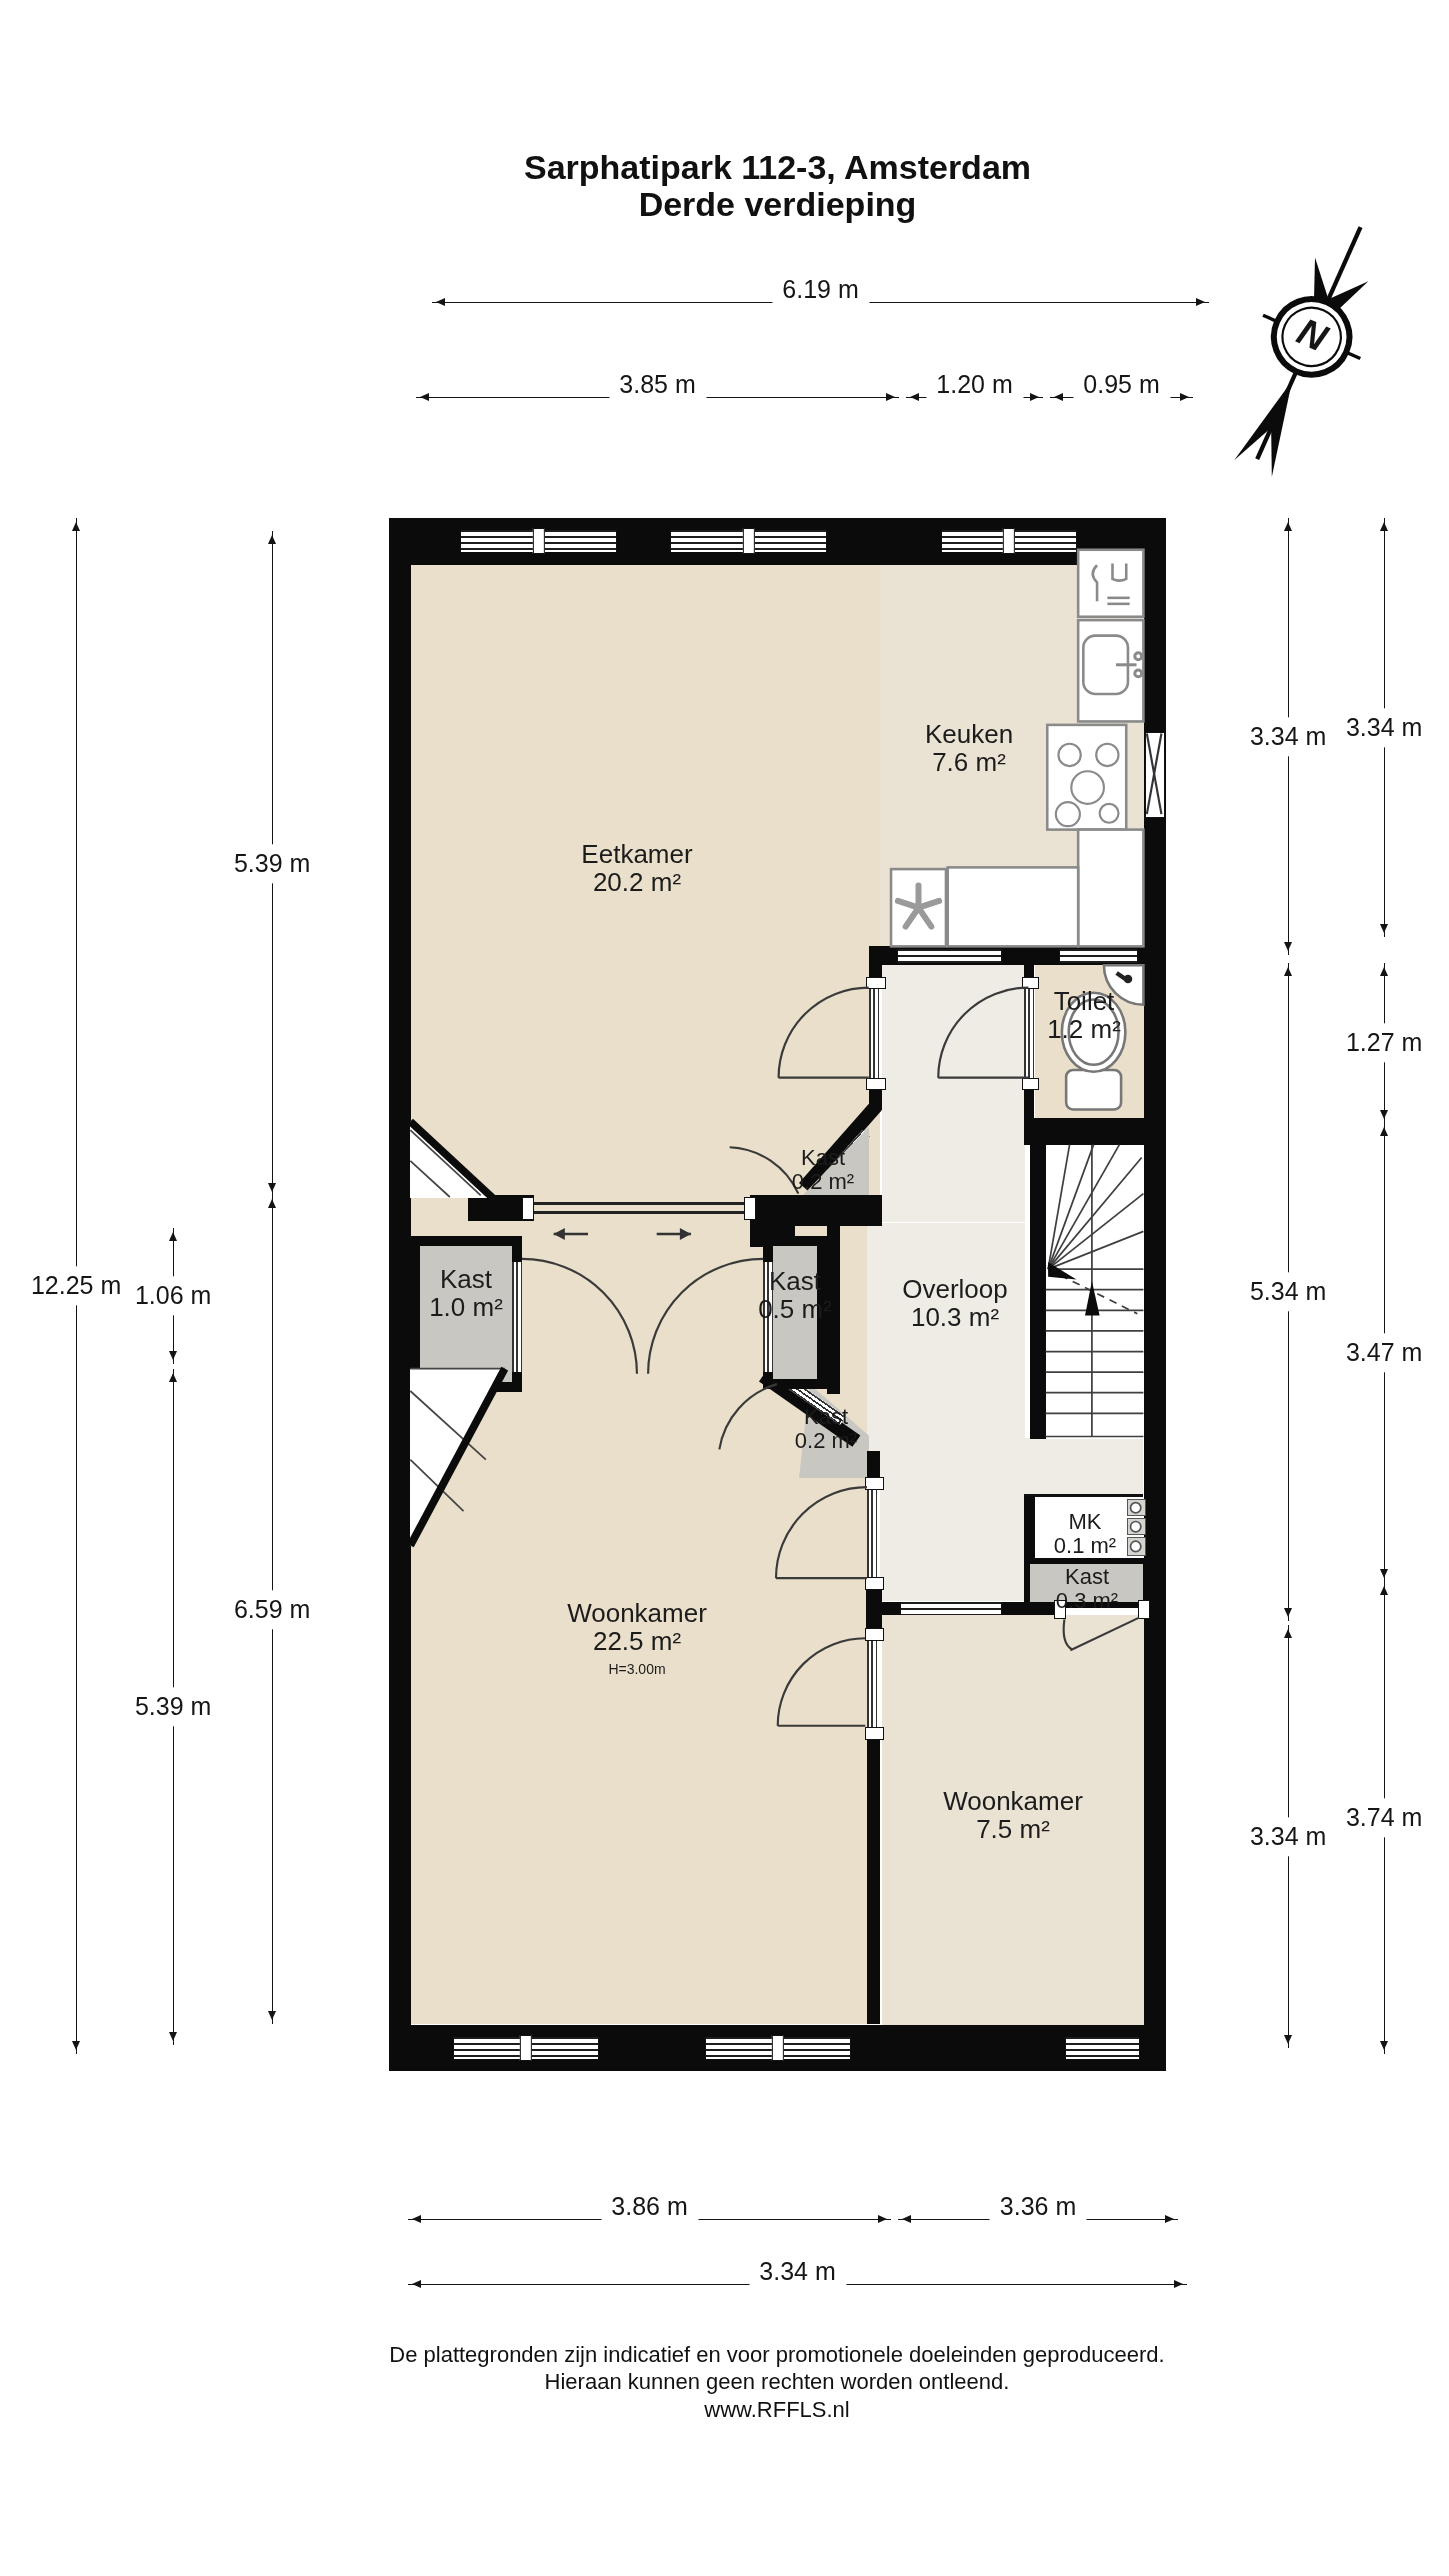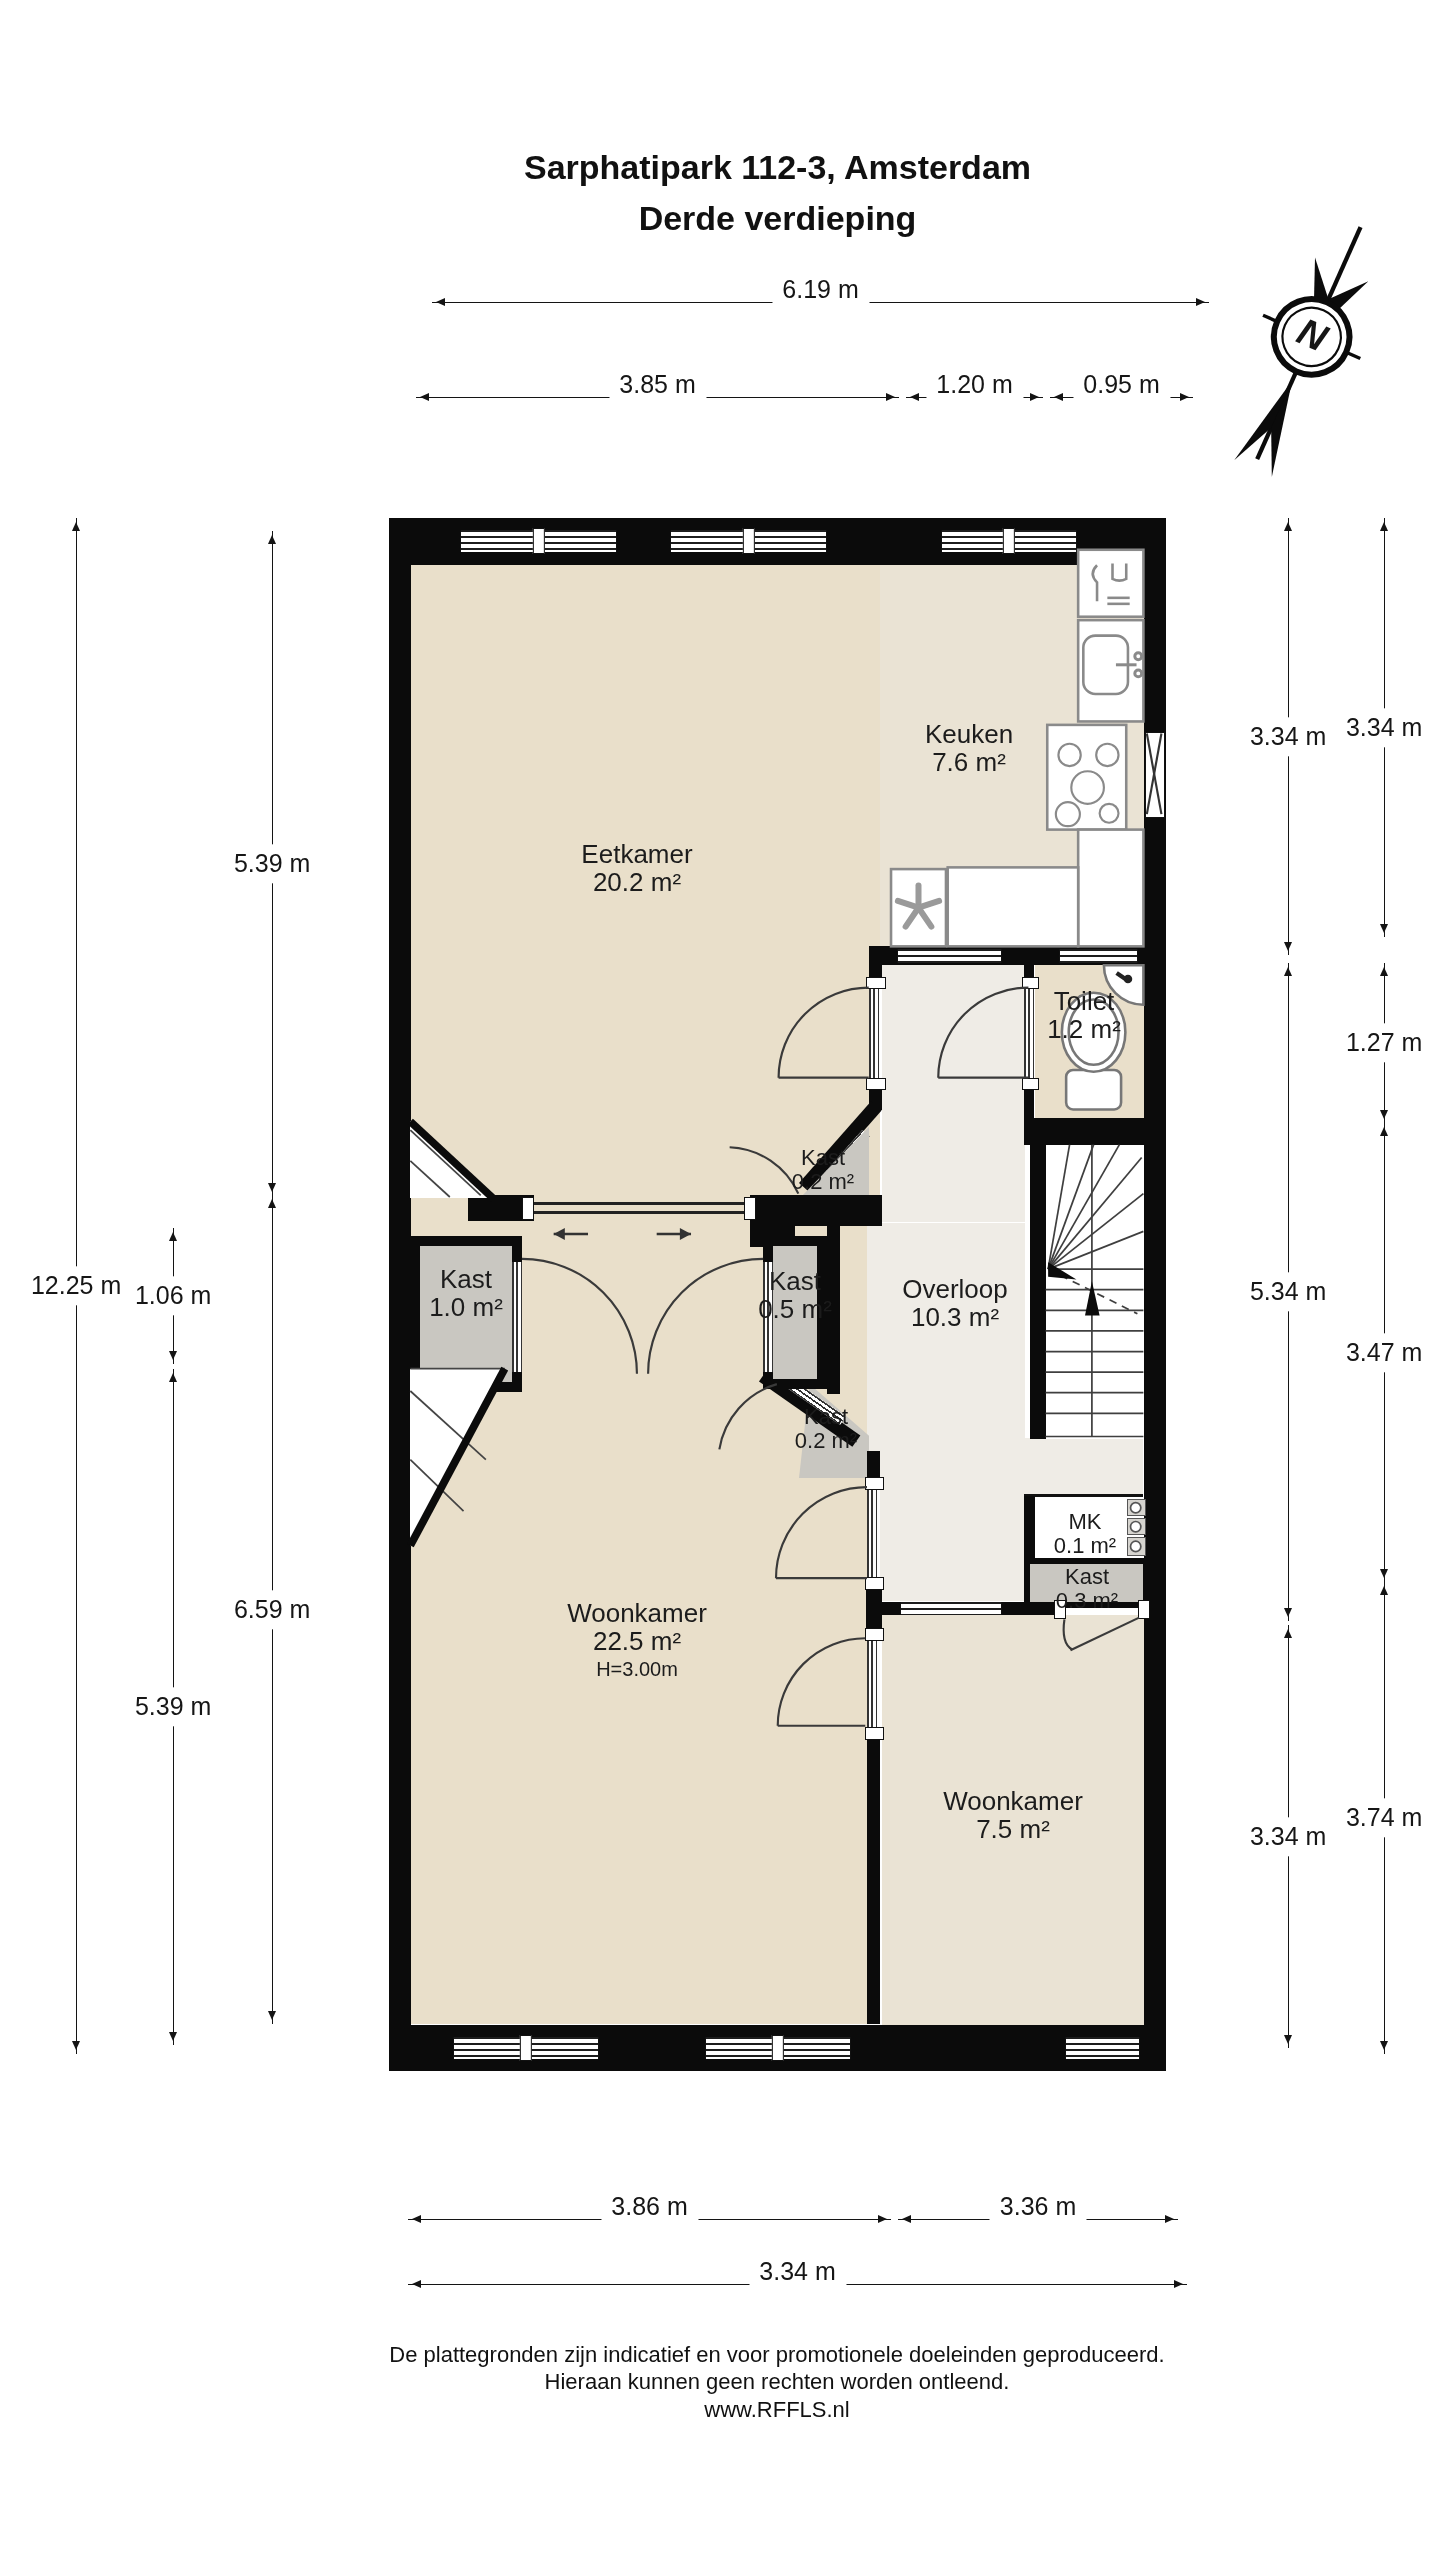--- a/index.html
+++ b/index.html
@@ -44,21 +44,21 @@
   .doorband{position:absolute;transform-origin:0 0;background-color:#fff;
         background-image:repeating-linear-gradient(to bottom,#333 0 1.7px,rgba(0,0,0,0) 1.7px 4.3px);}
   svg{position:absolute;left:0;top:0;}
 </style>
 </head>
 <body>
 
 <div id="canvas">
 
   <div class="title" style="top:148px;">Sarphatipark 112-3, Amsterdam</div>
-  <div class="title" style="top:199px;">Derde verdieping</div>
+  <div class="title" style="top:185px;">Derde verdieping</div>
 
   <div class="room fill-beige" style="left:410px;top:565px;width:470px;height:630px;"></div>
   <div class="room fill-beige2" style="left:880px;top:565px;width:264px;height:381px;"></div>
   <div class="room fill-light" style="left:882px;top:963px;width:143px;height:259px;"></div>
   <div class="room fill-light" style="left:840px;top:1223px;width:185px;height:228px;"></div>
   <div class="room fill-light" style="left:880px;top:1451px;width:144px;height:150px;"></div>
   <div class="room fill-light" style="left:1024px;top:1438px;width:119px;height:58px;"></div>
   <div class="room fill-beige" style="left:1035px;top:963px;width:109px;height:155px;"></div>
   <div class="room fill-white" style="left:1046px;top:1145px;width:98px;height:294px;"></div>
   <div class="room fill-beige" style="left:410px;top:1195px;width:457px;height:829px;"></div>
@@ -325,21 +325,21 @@
     <div>MK</div>
       <div>0.1 m²</div>
   </div>
   <div class="rlabel small" style="left:1087px;top:1589px;">
     <div>Kast</div>
       <div>0.3 m²</div>
   </div>
   <div class="rlabel" style="left:637px;top:1641px;">
     <div>Woonkamer</div>
     <div>22.5 m²</div>
-    <div style="font-size:20px;">H=3.00m</div>
+    <div style="font-size:14px;">H=3.00m</div>
   </div>
   <div class="rlabel" style="left:1013px;top:1815px;">
     <div>Woonkamer</div>
       <div>7.5 m²</div>
   </div>
 
   <div class="hdim" style="left:432px;top:302px;width:777px;">
       <span class="dlab">6.19 m</span>
     </div>
   <div class="hdim" style="left:416px;top:397px;width:483px;">

